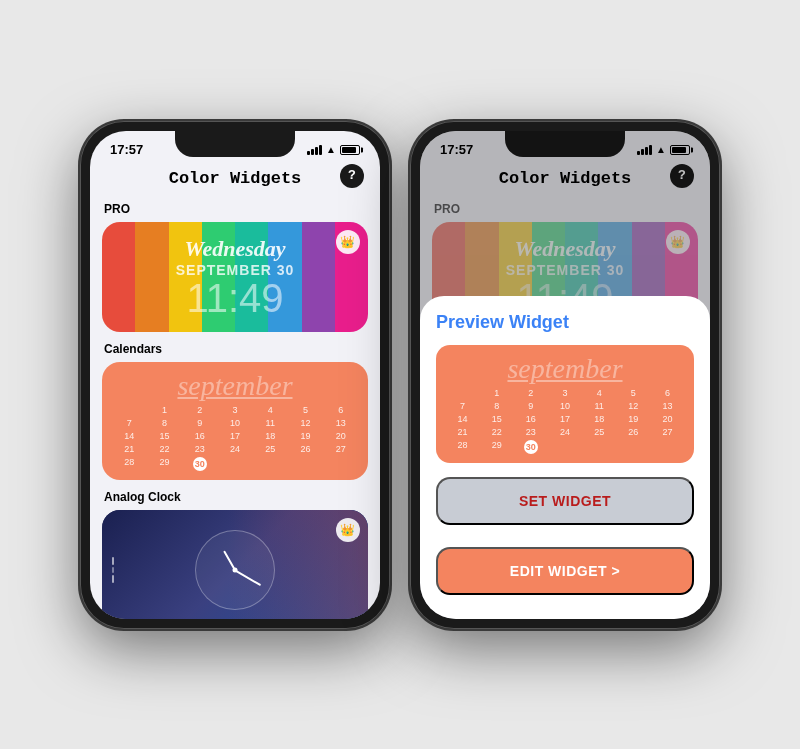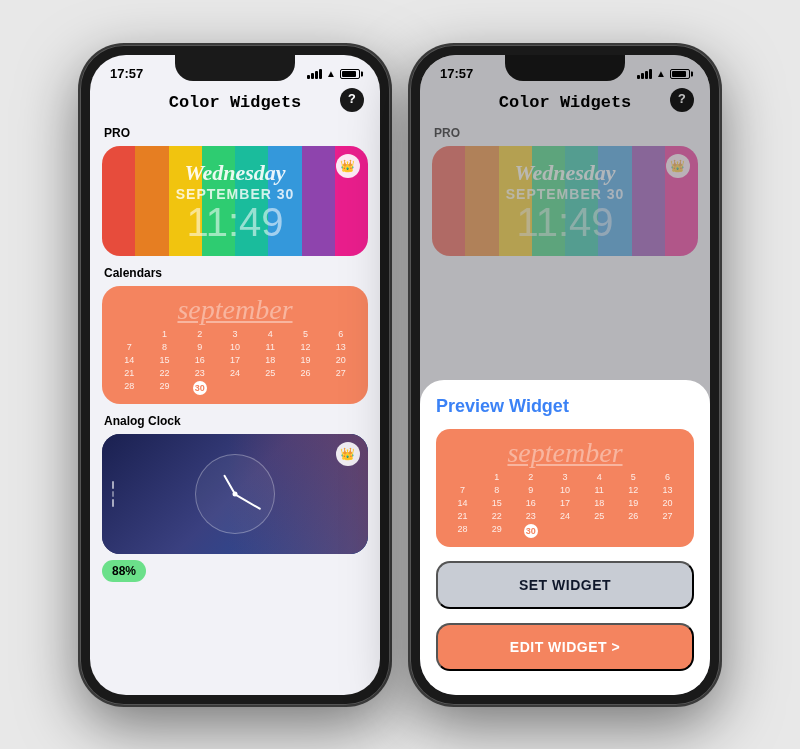--- a/index.html
+++ b/index.html
@@ -15,21 +15,21 @@
     }
     .phones-container {
       display: flex;
       gap: 20px;
       align-items: center;
       justify-content: center;
     }
     .phone-wrapper {
       position: relative;
       width: 310px;
-      height: 660px;
+      height: 508px;
     }
     .phone-frame {
       position: absolute;
       inset: 0;
       border-radius: 44px;
       background: #1a1a1a;
       box-shadow: 0 0 0 2px #3a3a3a, 0 20px 60px rgba(0,0,0,0.5), inset 0 0 0 1px #555;
     }
     .phone-screen {
       position: absolute;
@@ -359,25 +359,25 @@
       padding: 8px 10px;
       margin-bottom: 14px;
       color: white;
     }
     .btn-set-widget {
       display: block;
       width: 100%;
       padding: 14px;
       border-radius: 14px;
       background: #c8ccd4;
-      color: #0f172a;
+      color: #b91c1c;
       font-size: 14px;
       font-weight: 700;
       text-align: center;
-      margin-bottom: 14px;
+      margin-bottom: 22px;
       letter-spacing: 0.5px;
     }
     .btn-edit-widget {
       display: block;
       width: 100%;
       padding: 14px;
       border-radius: 14px;
       background: #f4845f;
       color: white;
       font-size: 14px;

